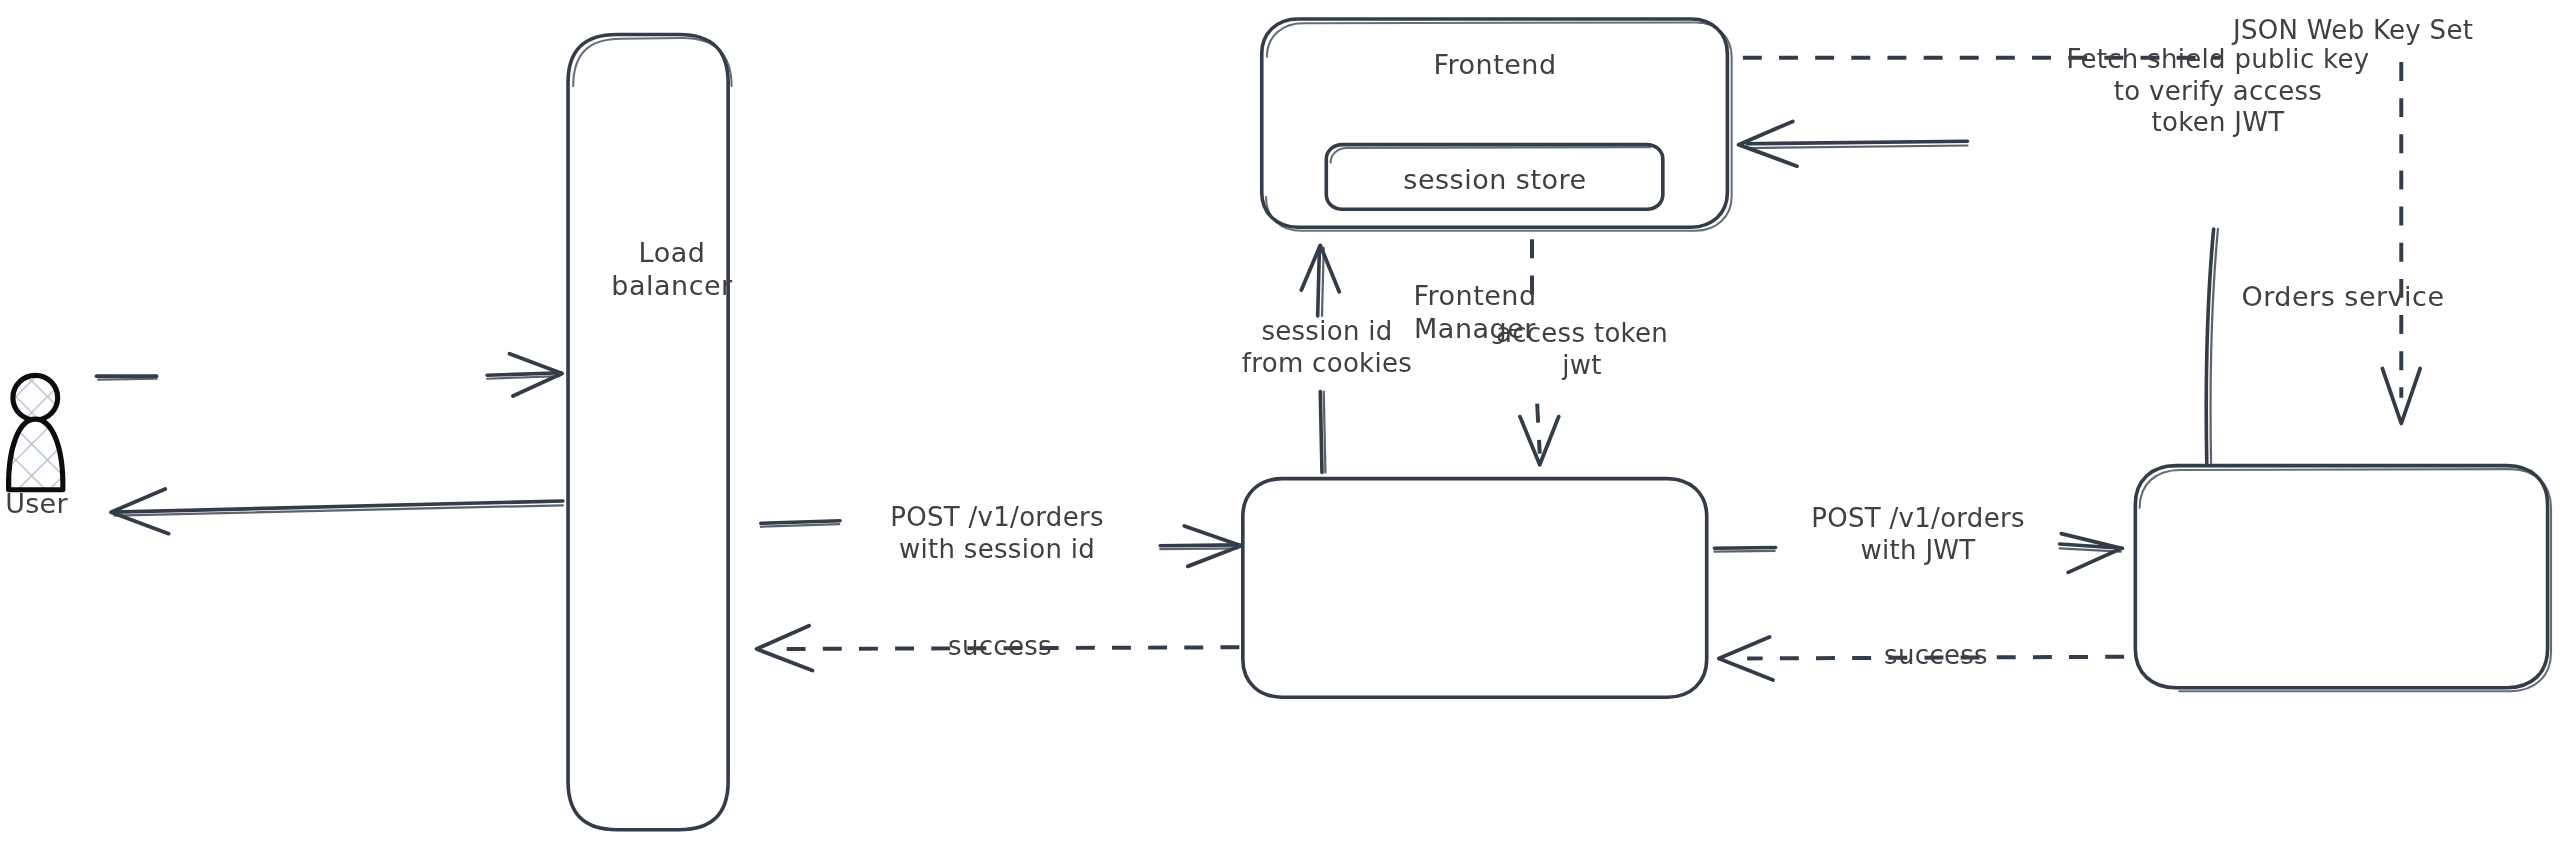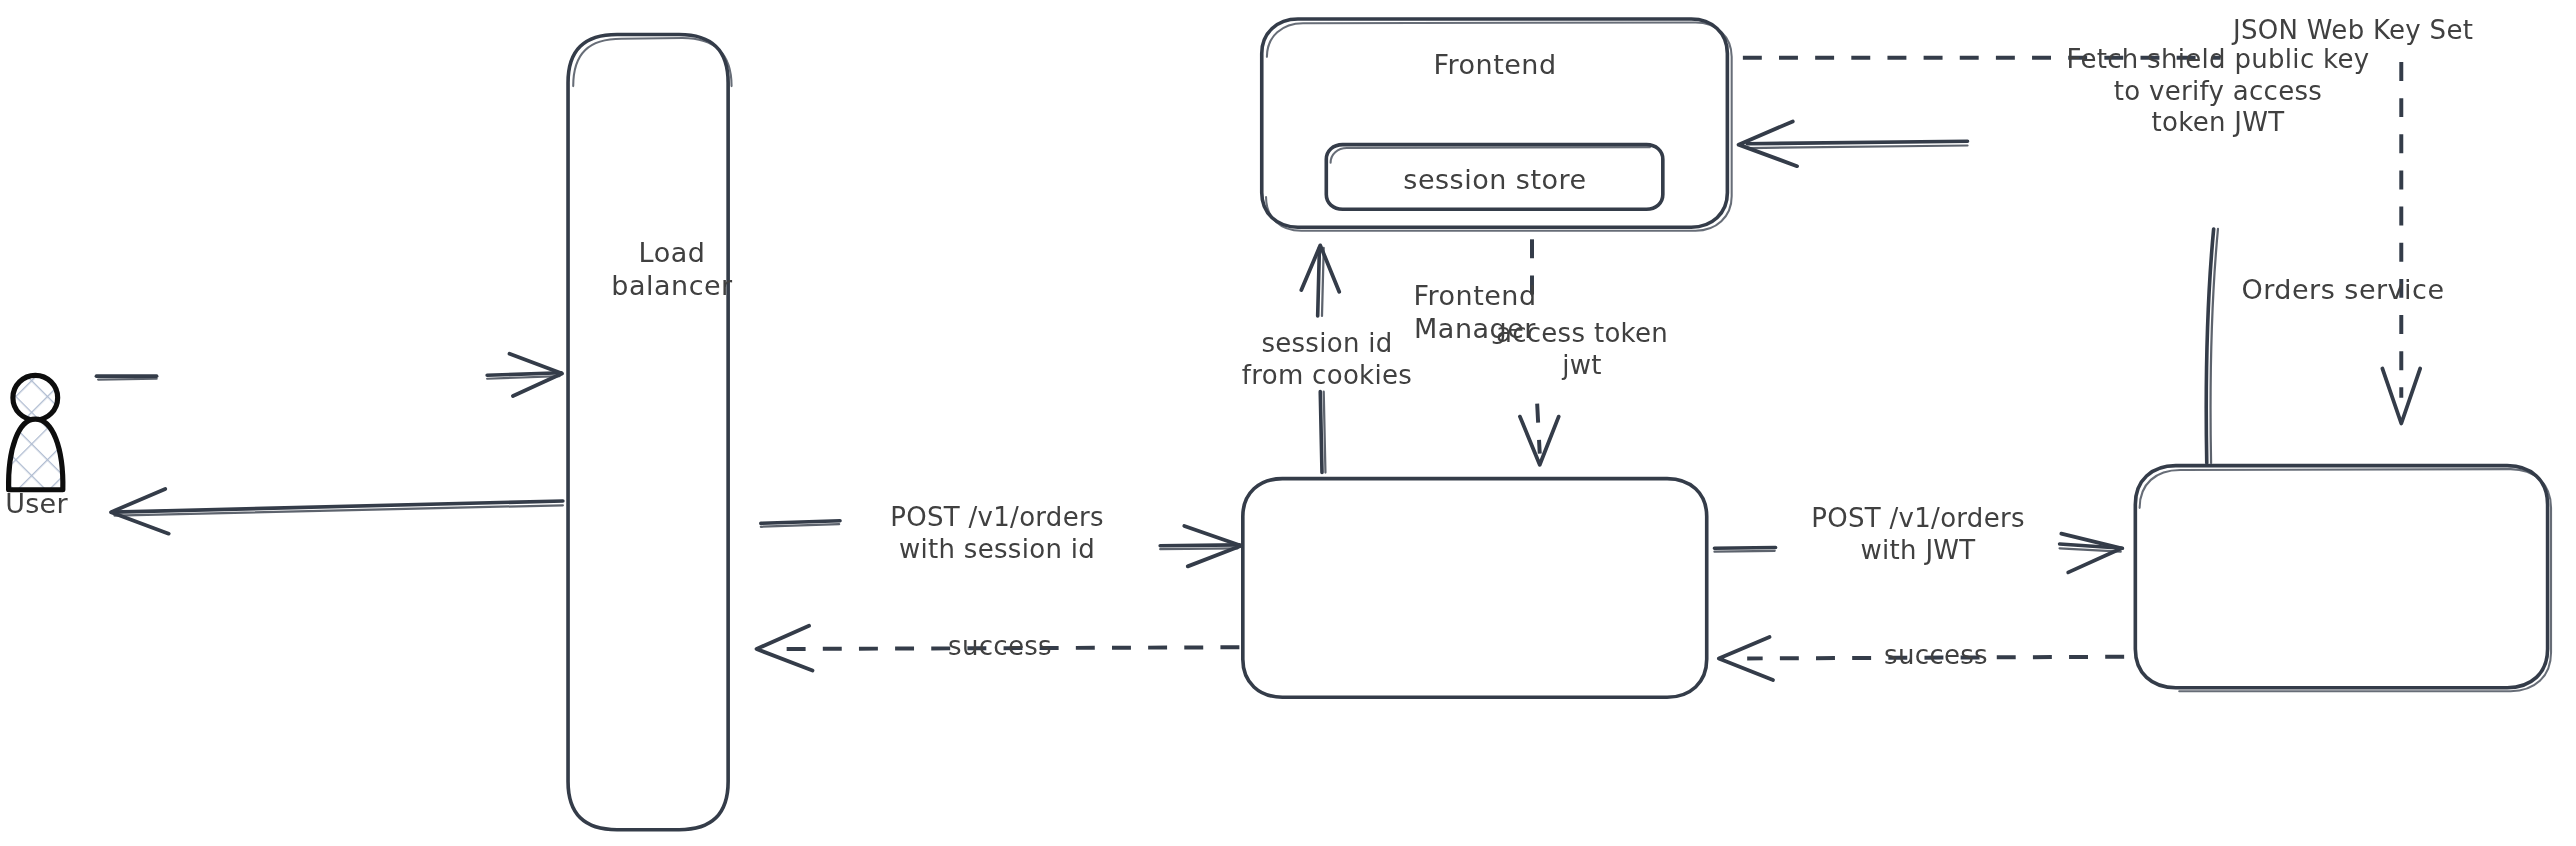--- a/index.html
+++ b/index.html
@@ -278,36 +278,36 @@
   <div class="label-text label-center node-label" style="left:672px; top:237px;">Load
 balancer</div>
 
   <div class="label-text label-center node-label" style="left:1495px; top:49px;">Frontend</div>
 
   <div class="label-text label-center node-label" style="left:1495px; top:164px;">session store</div>
 
   <div class="label-text label-center node-label" style="left:1475px; top:280px;">Frontend
 Manager</div>
 
-  <div class="label-text label-center node-label" style="left:2343px; top:274px;">Orders service</div>
+  <div class="label-text label-center node-label" style="left:2343px; top:281px;">Orders service</div>
 
   <div class="label-text actor-label" style="left:5.2px; top:488px;">User</div>
 
 
   <div class="label-text label-center" style="left:997px; top:502px;">POST /v1/orders
 with session id</div>
 
   <div class="label-text label-center" style="left:1000px; top:631px;">success</div>
 
   <div class="label-text label-center" style="left:1918px; top:503px;">POST /v1/orders
 with JWT</div>
 
   <div class="label-text label-center" style="left:1936px; top:640px;">success</div>
 
-  <div class="label-text label-center" style="left:1327px; top:328px;text-align:center;">session id
+  <div class="label-text label-center" style="left:1327px; top:316px;text-align:center;">session id
 from cookies</div>
 
   <div class="label-text label-center" style="left:1582px; top:318px;">access token
 jwt</div>
 
   <div class="label-text label-center" style="left:2218px; top:44px;">Fetch shield public key
 to verify access
 token JWT</div>
 
   <div class="label-text" style="left:2233px; top:14.6px;">JSON Web Key Set</div>

